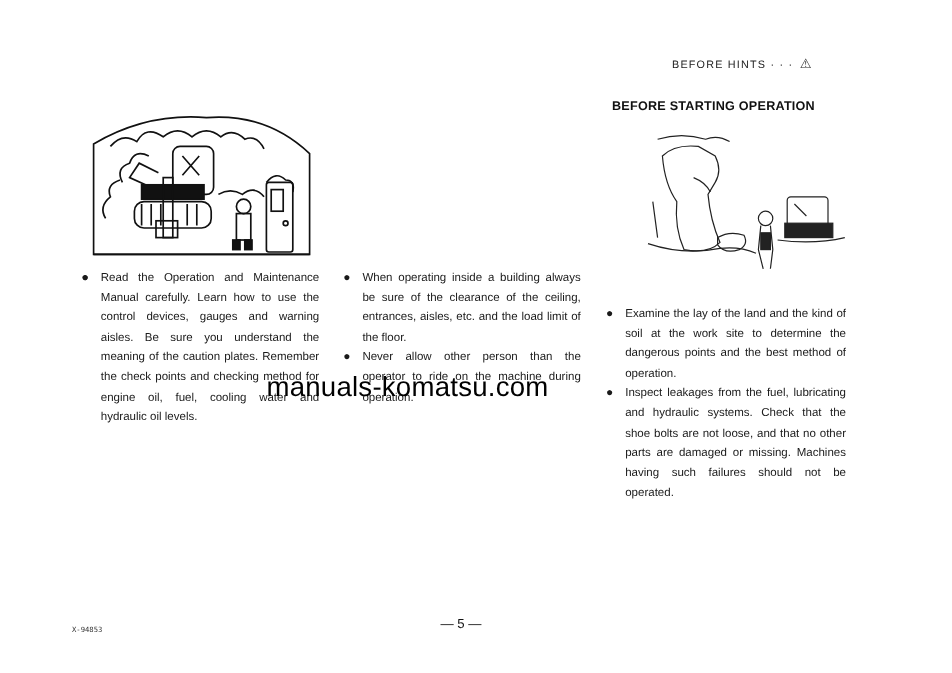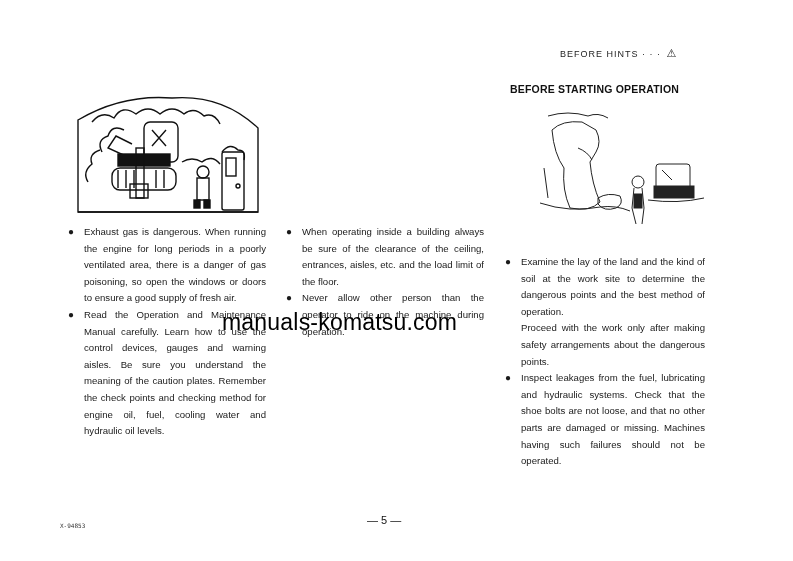--- a/index.html
+++ b/index.html
@@ -70,37 +70,36 @@
     <rect x="96" y="86" width="8" height="14" fill="#222"></rect>
     <rect x="118" y="56" width="34" height="30" rx="3"></rect>
     <path d="M124 62 l10 10"></path>
     <rect x="116" y="78" width="40" height="12" fill="#222"></rect>
     <path d="M110 92 q30 4 56 -2"></path>
   </g>
 </svg>
 
 <div class="abs col col1">
   <ul>
-    <li><span class="bullet">●</span><span>Exhaust gas is dangerous. When running the engine for long periods in a poorly ventilated area, there is a danger of gas poisoning, so open the windows or doors to ensure a good supply of fresh air.</span></li>
+    <li><span class="bullet">●</span></li>
     <li><span class="bullet">●</span><span>Read the Operation and Maintenance Manual carefully. Learn how to use the control devices, gauges and warning aisles. Be sure you understand the meaning of the caution plates. Remember the check points and checking method for engine oil, fuel, cooling water and hydraulic oil levels.</span></li>
   </ul>
 </div>
 
 <div class="abs col col2">
   <ul>
     <li><span class="bullet">●</span><span>When operating inside a building always be sure of the clearance of the ceiling, entrances, aisles, etc. and the load limit of the floor.</span></li>
     <li><span class="bullet">●</span><span>Never allow other person than the operator to ride on the machine during operation.</span></li>
   </ul>
 </div>
 
 <div class="abs col col3">
   <ul>
     <li><span class="bullet">●</span><span>Examine the lay of the land and the kind of soil at the work site to determine the dangerous points and the best method of operation.</span></li>
   </ul>
-  <div class="para">Proceed with the work only after making safety arrangements about the dangerous points.</div>
   <ul>
     <li><span class="bullet">●</span><span>Inspect leakages from the fuel, lubricating and hydraulic systems. Check that the shoe bolts are not loose, and that no other parts are damaged or missing. Machines having such failures should not be operated.</span></li>
   </ul>
 </div>
 
 <div class="abs watermark">manuals-komatsu.com</div>
 
 <div class="abs pagenum">— 5 —</div>
 <div class="abs code">X-94853</div>
 

